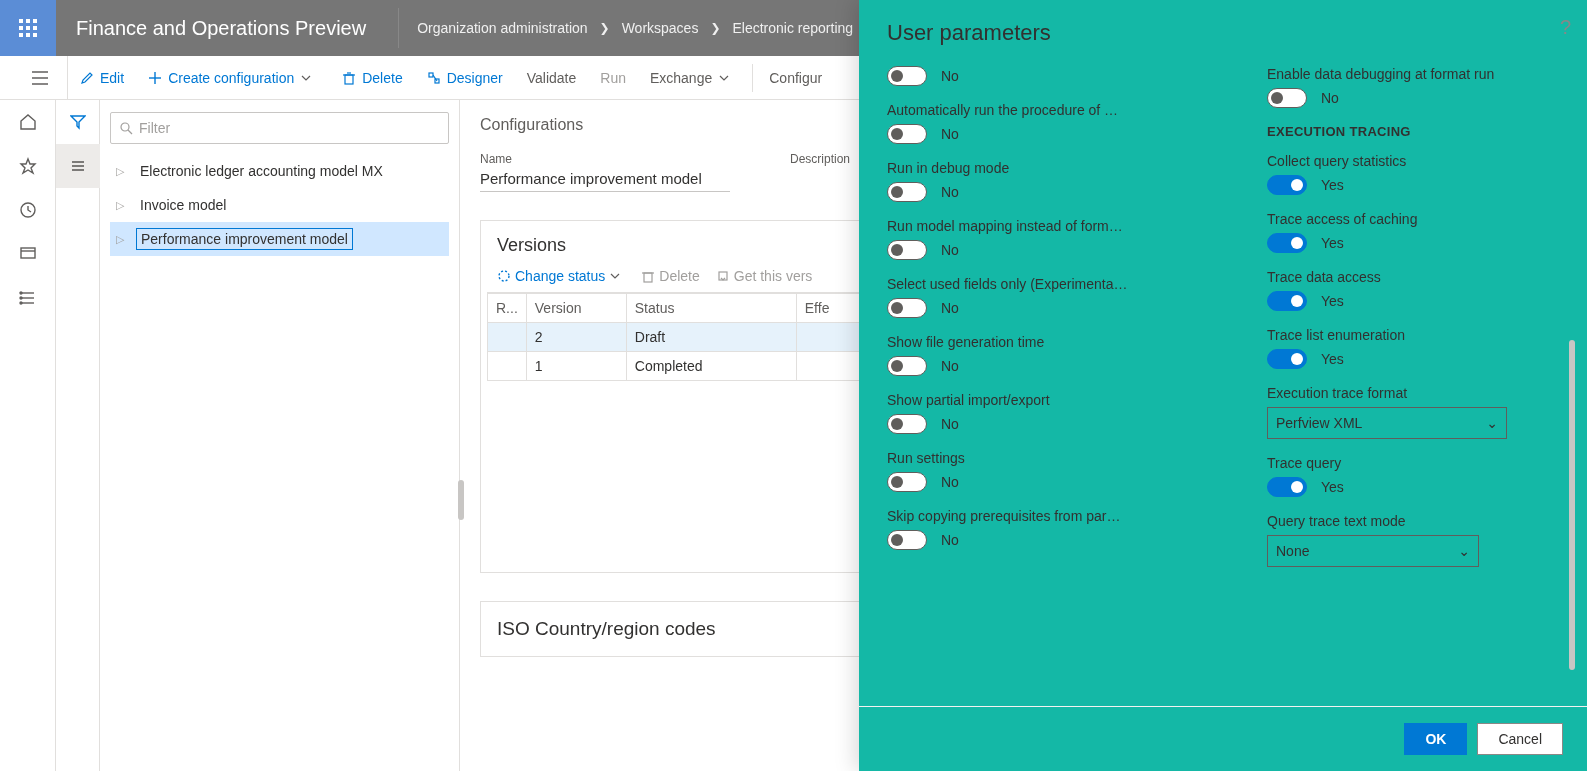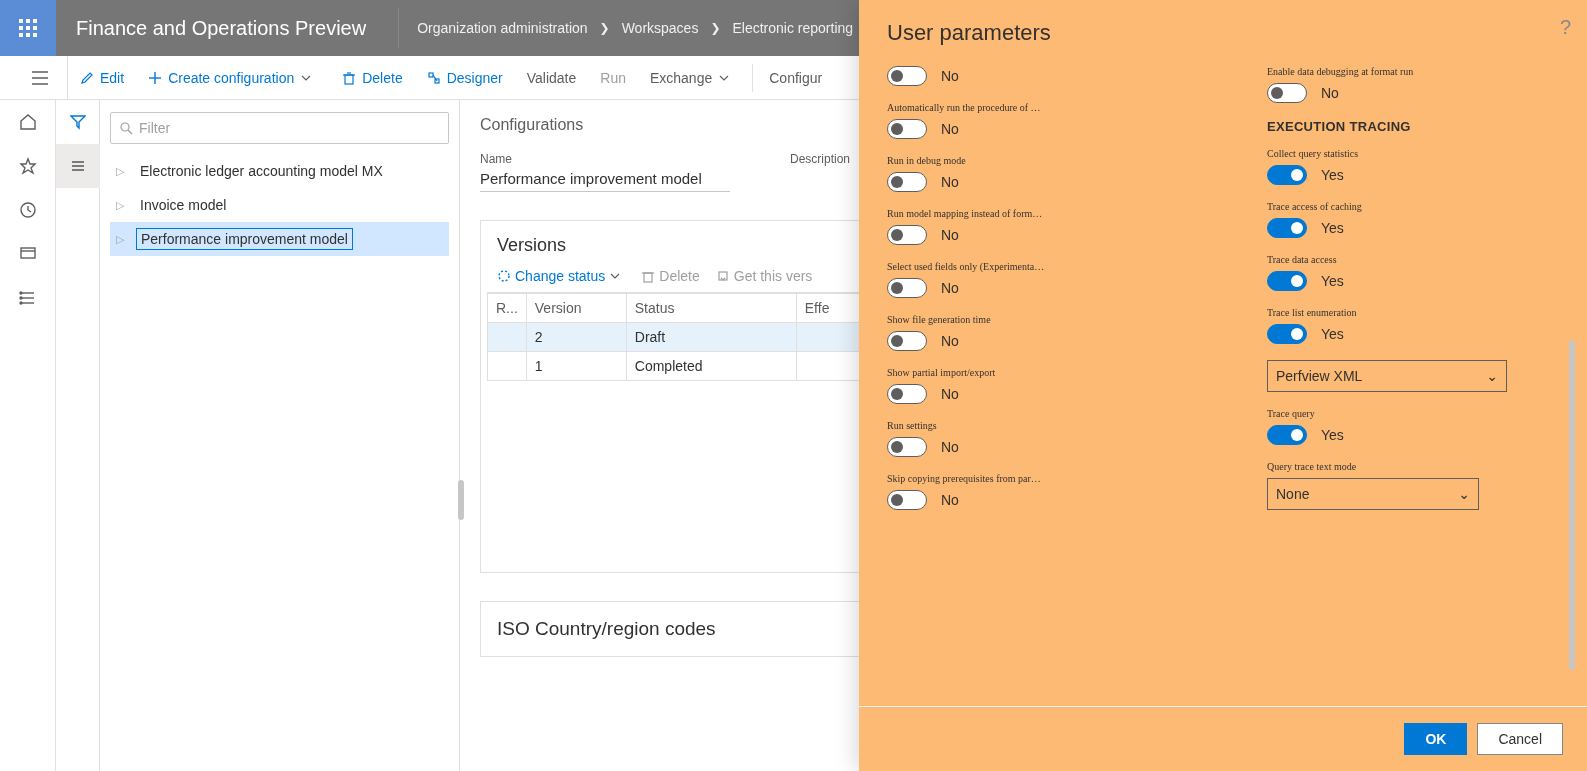--- a/index.html
+++ b/index.html
@@ -44,27 +44,27 @@
 .section-card h3 { font-size: 18px; font-weight: 400; padding: 0 16px 12px; }
 .section-toolbar { display: flex; align-items: center; padding: 0 16px 8px; }
 .st-cmd { display: flex; align-items: center; color: #0078d4; margin-right: 16px; }
 .st-cmd.disabled { color: #a19f9d; }
 .st-cmd svg { margin-right: 4px; }
 table.grid { width: 100%; border-collapse: collapse; font-size: 14px; }
 table.grid th, table.grid td { border: 1px solid #e1dfdd; padding: 6px 8px; text-align: left; font-weight: 400; }
 table.grid th { color: #605e5c; background: #fff; }
 table.grid tr.selected td { background: #e6f2fb; }
 .grid-wrapper { border-top: 1px solid #e1dfdd; height: 280px; overflow: auto; margin: 0 6px; }
-.flyout { position: absolute; top: 0; right: 0; width: 728px; height: 100%; background: #fdba74; box-shadow: -4px 0 20px rgba(0,0,0,.15); z-index: 20; display: flex; flex-direction: column; }
+.flyout { position: absolute; top: 0; right: 0; width: 728px; height: 100%; background: #14b8a6; box-shadow: -4px 0 20px rgba(0,0,0,.15); z-index: 20; display: flex; flex-direction: column; }
 .flyout-body { flex: 1; overflow-y: auto; padding: 20px 28px 10px 28px; }
 .flyout h2 { font-size: 22px; font-weight: 400; margin-bottom: 20px; }
 .param-cols { display: flex; gap: 88px; }
 .param-col { flex: 1; }
 .pgroup { margin-bottom: 16px; }
-.plabel { font-size: 10px; color: #323130; margin-bottom: 6px; font-family: Liberation Serif, serif; }
+.plabel { font-size: 14px; color: #323130; margin-bottom: 6px; }
 .subhead { font-size: 13px; font-weight: 700; color: #323130; margin: 6px 0 14px; letter-spacing: .3px; }
 .toggle-row { display: flex; align-items: center; gap: 14px; }
 .toggle { width: 40px; height: 20px; border-radius: 10px; border: 1px solid #605e5c; background: #fff; position: relative; }
 .toggle .knob { width: 12px; height: 12px; background: #605e5c; border-radius: 50%; position: absolute; top: 3px; left: 3px; }
 .toggle.on { background: #0078d4; border-color: #0078d4; }
 .toggle.on .knob { background: #fff; left: 23px; }
 .select { border: 1px solid #605e5c; height: 32px; width: 240px; display: flex; align-items: center; justify-content: space-between; padding: 0 8px; margin-top: 4px; }
 .select.sm { width: 212px; }
 .flyout-footer { display: flex; justify-content: flex-end; gap: 10px; padding: 16px 24px; border-top: 1px solid #f3f2f1; }
 .btn { height: 32px; padding: 0 20px; border: 1px solid #8a8886; background: #fff; display: flex; align-items: center; justify-content: center; cursor: pointer; }
@@ -438,20 +438,21 @@
           <div class="pgroup">
             <div class="plabel">Trace list enumeration</div>
             <div class="toggle-row">
               <div class="toggle on">
                 <div class="knob"></div>
               </div>
               <span>Yes</span>
             </div>
           </div>
           <div class="pgroup">
+            <div class="plabel">Execution trace format</div>
             <div class="select">
               <span>Perfview XML</span>
               <span>⌄</span>
             </div>
           </div>
           <div class="pgroup">
             <div class="plabel">Trace query</div>
             <div class="toggle-row">
               <div class="toggle on">
                 <div class="knob"></div>

